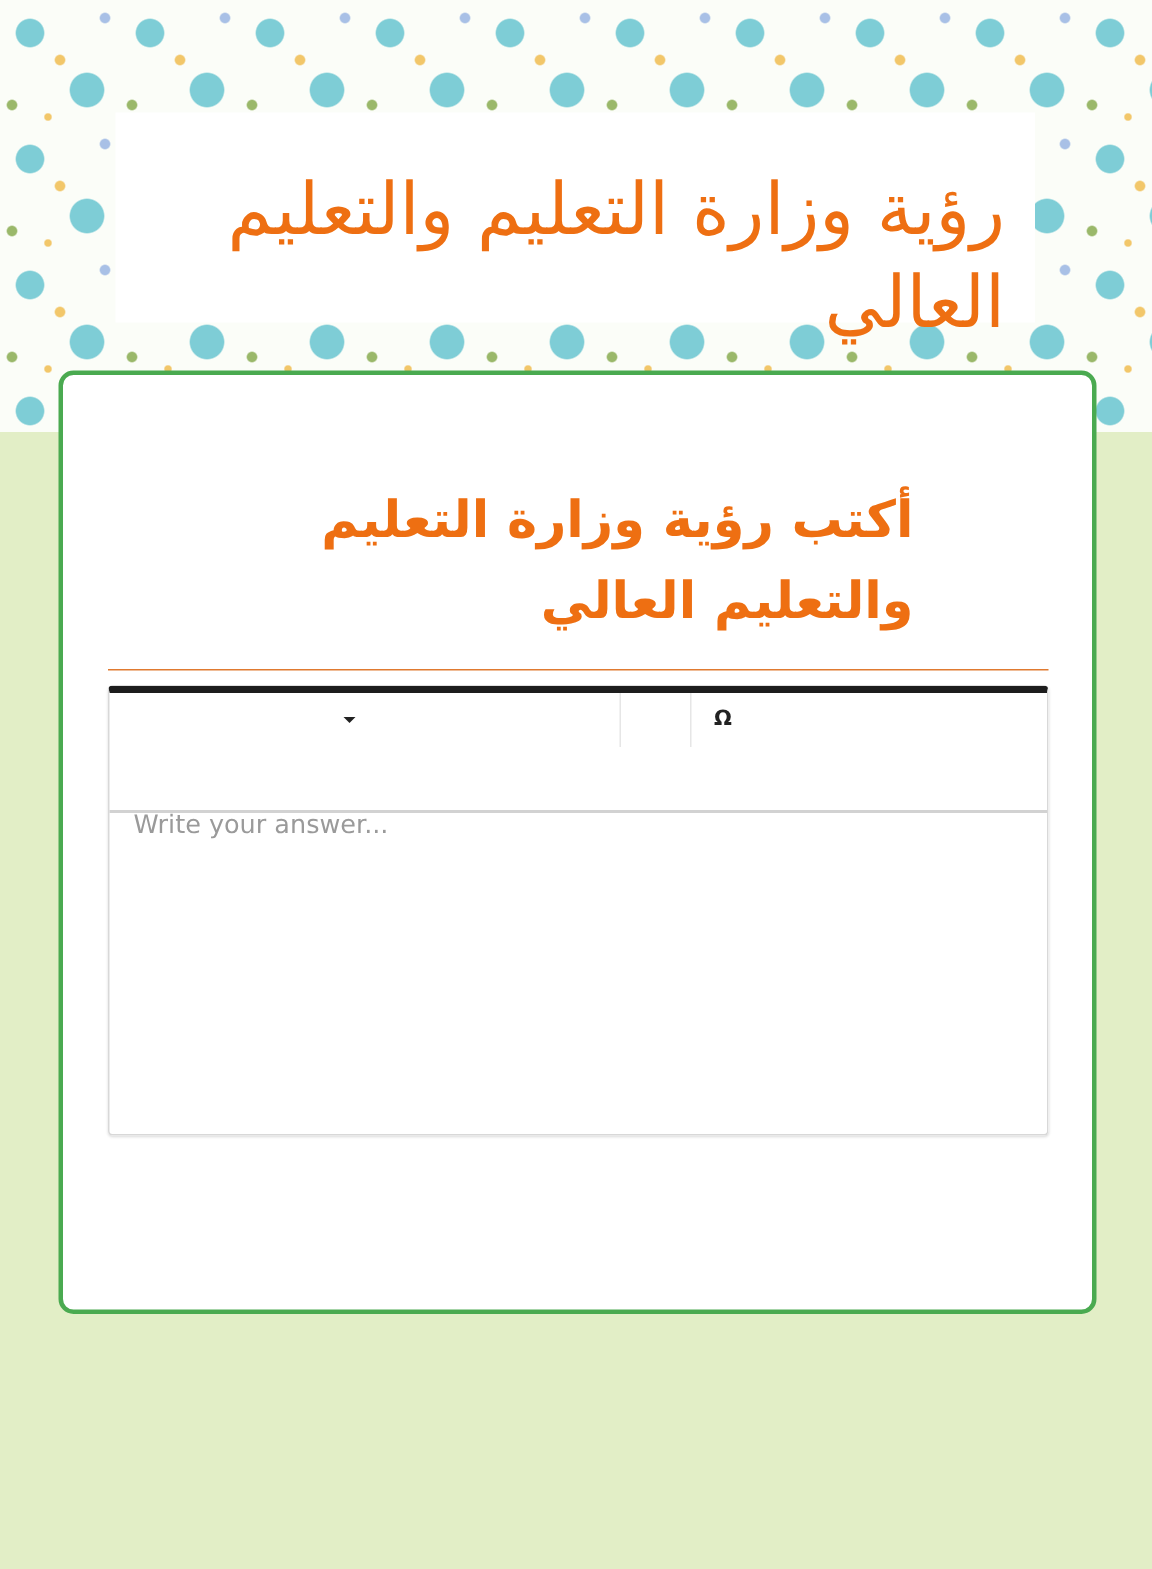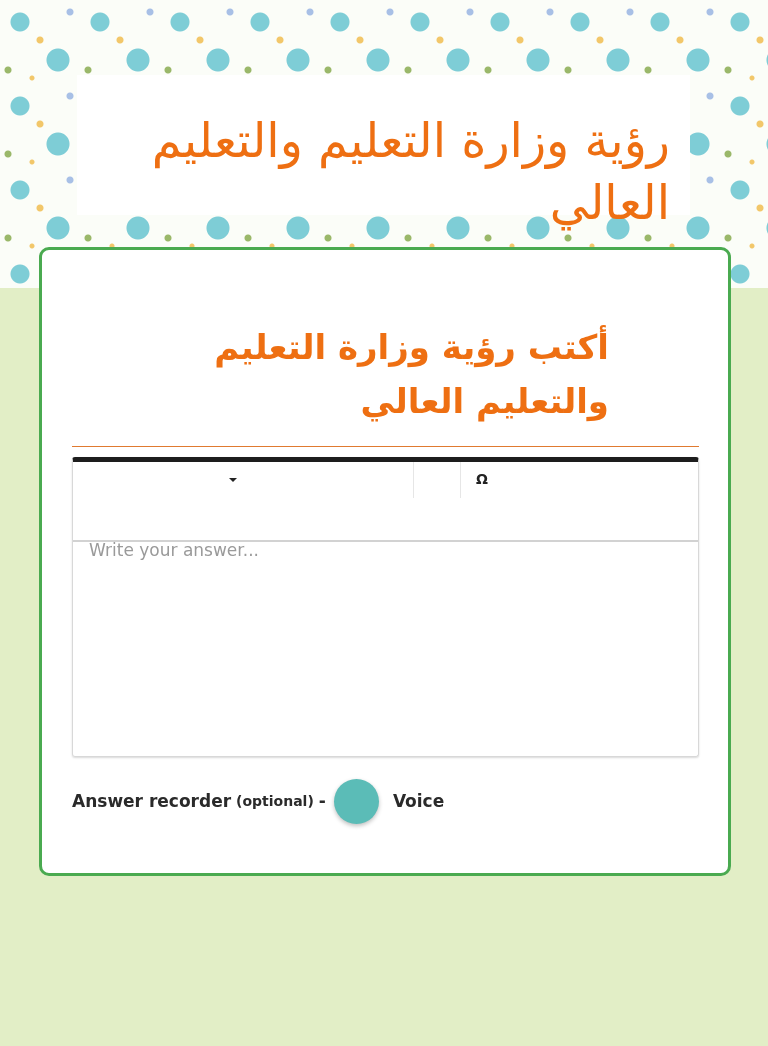--- a/index.html
+++ b/index.html
@@ -109,20 +109,13 @@
       <div class="tb-dropdown">
         <span></span>
         <span class="caret"></span>
       </div>
       <div class="tb-blank"></div>
       <span class="tb-omega">Ω</span>
     </div>
     <textarea class="answer-area" placeholder="Write your answer..." style=""></textarea>
   </div>
 
-  <div class="recorder">
-    <span class="rec-label">Answer recorder</span>
-    <span class="rec-optional">(optional)</span>
-    <span class="rec-dash">-</span>
-    <div class="voice-btn"></div>
-    <span class="voice-label">Voice</span>
-  </div>
 </div>
 
 </body></html>

